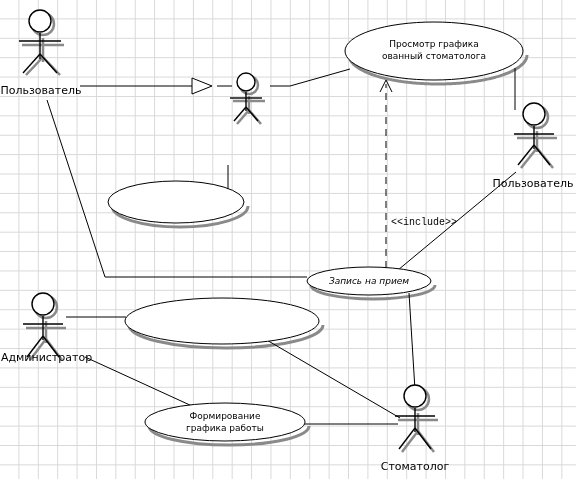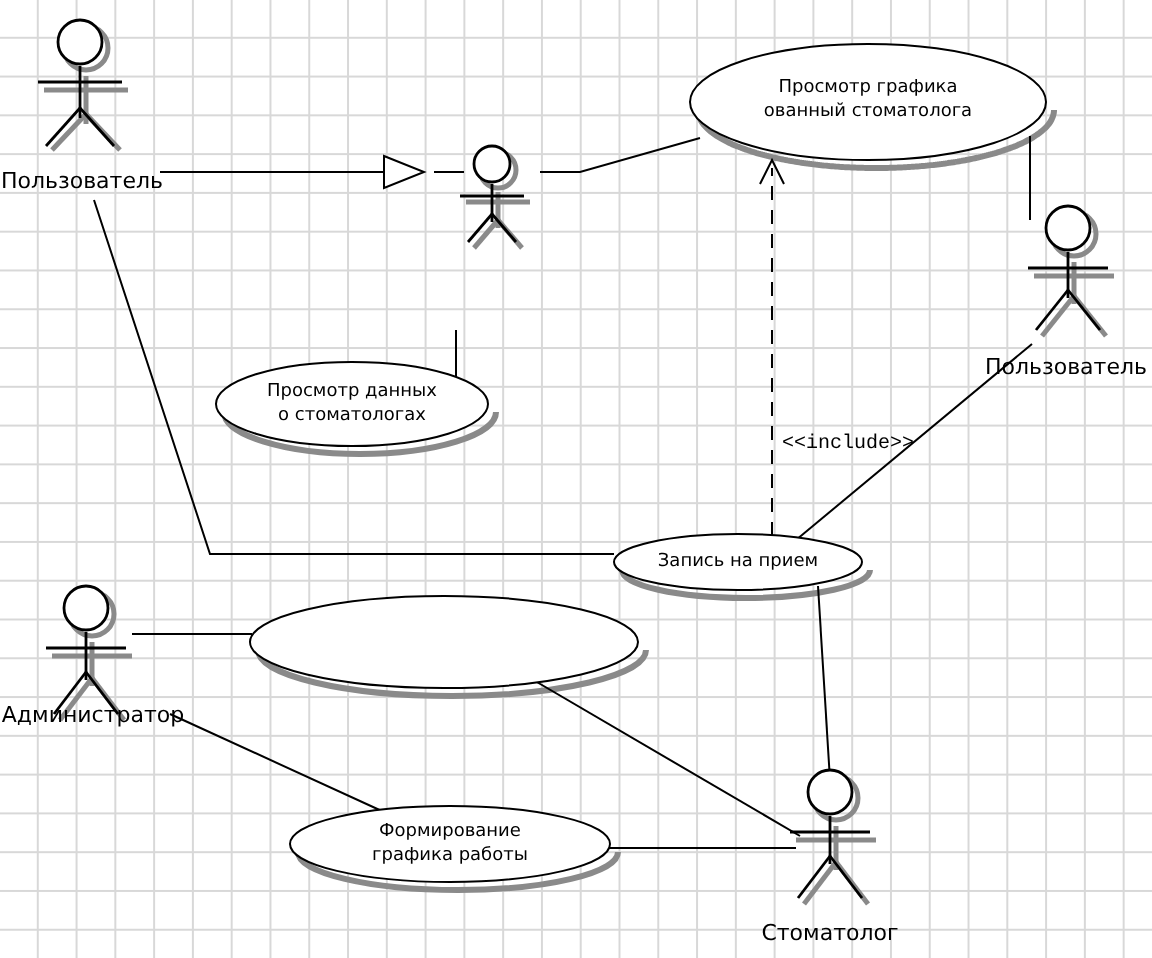--- a/index.html
+++ b/index.html
@@ -225,24 +225,22 @@
         <line x1="395" y1="416" x2="435" y2="416"></line>
         <line x1="415" y1="428" x2="399" y2="449"></line>
         <line x1="415" y1="428" x2="431" y2="449"></line>
       </g>
     </g>
   </svg>
 
   <div class="uclabel" style="left:345px; top:38px; width:178px;">Просмотр графика
 ованный стоматолога</div>
 
-  <div class="uclabel" style="left:108px; top:190px; width:136px;">Просмотр данных
-о стоматологах</div>
-
-  <div class="uclabel" style="left:307px; top:275px; width:124px;">Запись на прием</div>
+
+  <div class="uclabel" style="left:307px; top:275px; width:124px;font-style:italic;">Запись на прием</div>
 
 
   <div class="uclabel" style="left:145px; top:410px; width:160px;">Формирование
 графика работы</div>
 
   <div class="lbl" style="left:0px; top:85px; width:82px;">Пользователь</div>
 
 
   <div class="lbl" style="left:490px; top:178px; width:86px;">Пользователь</div>
 

